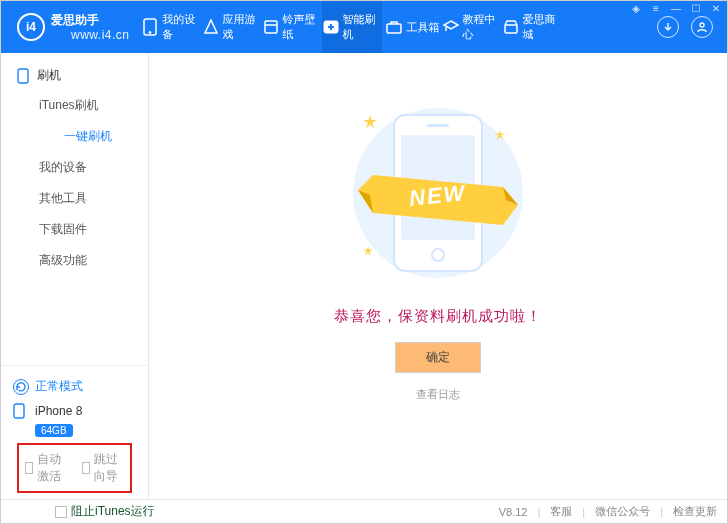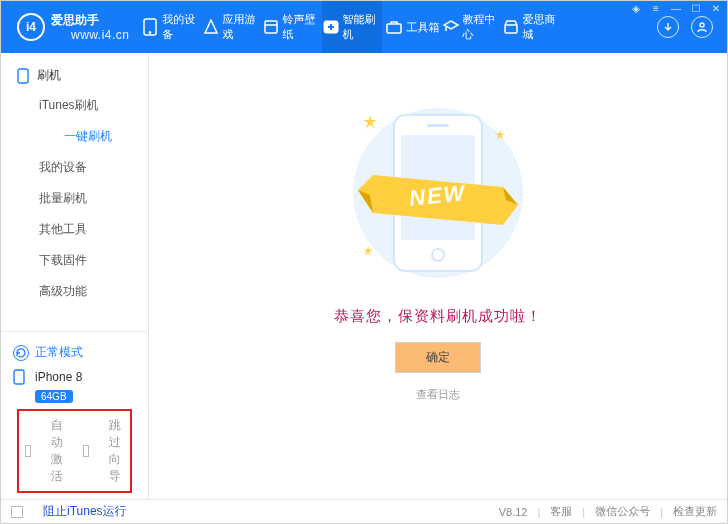--- a/index.html
+++ b/index.html
@@ -38,21 +38,21 @@
   .mode-row { display:flex; align-items:center; gap:6px; padding:4px 0; color:#1b84ff; font-size:12px; }
   .mode-icon { width:16px; height:16px; border:1px solid #1b84ff; border-radius:50%; display:flex; align-items:center;justify-content:center; }
   .mode-icon svg { stroke:#1b84ff; fill:none; }
   .dev-row { display:flex; align-items:center; gap:6px; padding:4px 0; }
   .dev-icon { width:16px; height:16px; }
   .dev-icon svg { stroke:#1b84ff; fill:none; }
   .dev-name { color:#333; font-size:12px; font-weight:500; }
   .badge { display:inline-block; background:#1b84ff; color:#fff; font-size:10px; padding:1px 6px; border-radius:3px; margin-left:22px; }
 
   .redbox { border:2px solid #e02020; margin:6px 4px 0 4px; padding:6px 6px; display:flex; align-items:center; gap:14px; }
-  .chk { display:flex; align-items:center; gap:20px; color:#999; font-size:12px; cursor:pointer;}
+  .chk { display:flex; align-items:center; gap:4px; color:#999; font-size:12px; cursor:pointer;}
   .chkbox { width:12px; height:12px; border:1px solid #bbb; background:#fff; }
 
   
   .main { flex:1; display:flex; flex-direction:column; align-items:center; justify-content:flex-start; padding-top:50px; background:#fff; }
 
   .illus { width:230px; height:180px; position:relative; display:flex; align-items:center; justify-content:center; }
   .bigcircle { width:170px; height:170px; background:#eaf4ff; border-radius:50%; position:absolute; top:5px; }
   .phone { position:relative; width:90px; height:158px; background:#fff; border:2px solid #d3e6ff; border-radius:12px; z-index:2; display:flex; flex-direction:column; align-items:center; }
   .phone .spk { width:22px; height:3px; background:#d3e6ff; border-radius:2px; margin-top:8px; }
   .phone .scr { flex:1; margin:8px 6px; width:calc(100% - 12px); background:#e8f2ff; border-radius:2px; }
@@ -62,21 +62,21 @@
   .newtxt { position:absolute; z-index:4; top:80px; font-size:22px; font-weight:700; color:#fff; letter-spacing:2px; font-style:italic; transform:rotate(-6deg); }
   .star { position:absolute; z-index:3; }
   .star svg { fill:#ffd24d; }
 
   .success { margin-top:24px; font-size:15px; color:#be185d; letter-spacing:1px; }
   .okbtn { margin-top:16px; border:1px solid #d0d0d0; background:#fdba74; padding:6px 30px; font-size:12px; color:#444; cursor:pointer; }
   .loglink { margin-top:14px; font-size:11px; color:#999; cursor:pointer; }
 
   
   .footer { height:24px; border-top:1px solid #e6e6e6; display:flex; align-items:center; font-size:11px; color:#888; padding:0 10px; }
-  .footer .chk { color:#1d4ed8; }
+  .footer .chk { color:#14532d;margin-left:44px; }
   .footer-right { margin-left:auto; display:flex; align-items:center; gap:10px; }
   .footer-right span { cursor:pointer; }
   .footer-right .sep { color:#ccc; cursor:default; }
 </style>
 </head>
 <body>
 <div id="app">
 
   <div class="header">
     <div class="logo">
@@ -180,21 +180,20 @@
       <div class="sb-scroll">
         <div class="sb-group">
           <svg width="12" height="16" viewBox="0 0 12 16">
               <rect x="1" y="1" width="10" height="14" rx="2" fill="none" stroke="#1b84ff" stroke-width="1.4"></rect>
             </svg>
           <span>刷机</span>
         </div>
         <div class="sb-item">iTunes刷机</div>
         <div class="sb-item active">一键刷机</div>
         <div class="sb-item">我的设备</div>
-        <div class="sb-item">批量刷机</div>
 
         <div class="sb-item">其他工具</div>
         <div class="sb-item">下载固件</div>
         <div class="sb-item">高级功能</div>
       </div>
 
       <div class="device-block">
         <div class="mode-row">
           <span class="mode-icon">
             <svg width="10" height="10" viewBox="0 0 10 10">

